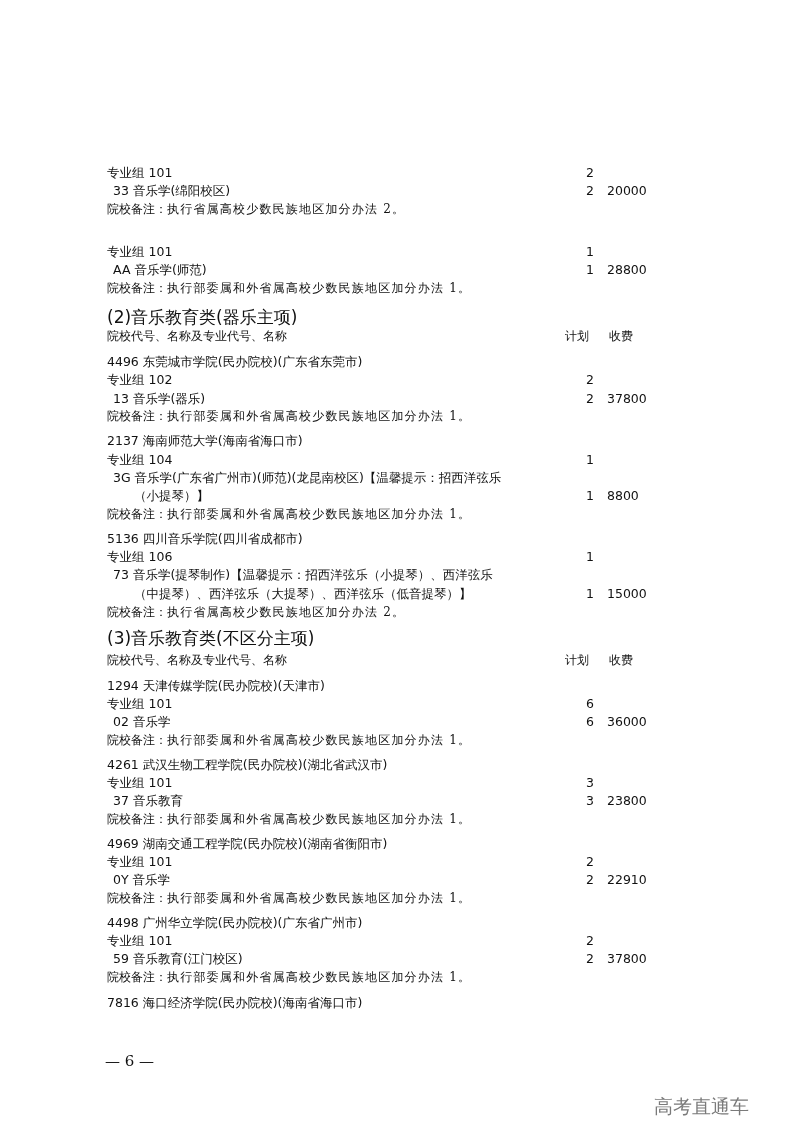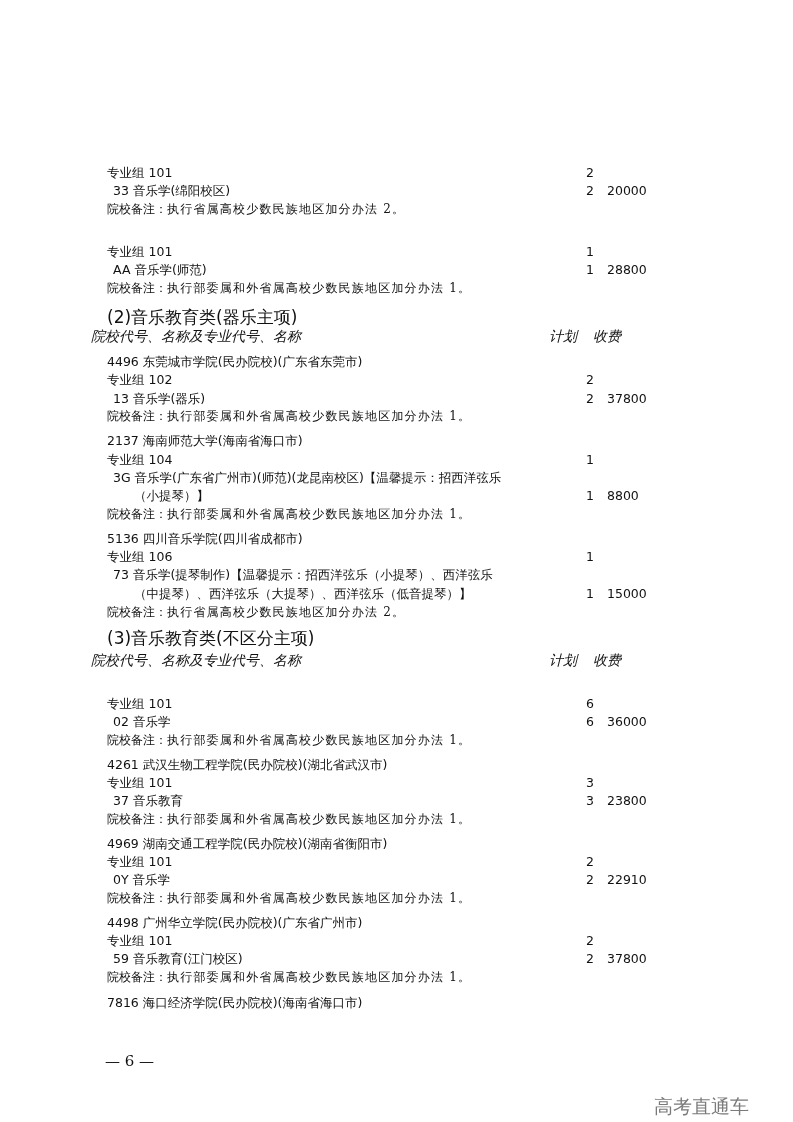--- a/index.html
+++ b/index.html
@@ -15,21 +15,21 @@
     }
     .line .plan { position: absolute; left: 479px; top: 0; }
     .line .fee { position: absolute; left: 500px; top: 0; text-align: center; }
     .line.major .label { padding-left: 6px; }
     .line.cont .label { padding-left: 27px; }
     .line.note { font-family: "DejaVu Serif", "Liberation Serif", serif; font-size: 12px; letter-spacing: 1.2px; }
     .line.note .prefix { font-family: "DejaVu Sans", "Liberation Sans", sans-serif; letter-spacing: 0; }
     .cat-title {
       position: absolute; left: 107px; font-size: 17px; line-height: 22px; white-space: nowrap;
     }
-    .col-head { position: absolute; left: 91px; width: 540px; height: 18px; font-size: 14px; line-height: 18px; white-space: nowrap; font-style: italic; }
+    .col-head { position: absolute; left: 107px; width: 540px; height: 18px; font-size: 12px; line-height: 18px; white-space: nowrap; }
     .col-head .plan-h { position: absolute; left: 458px; }
     .col-head .fee-h { position: absolute; left: 502px; }
     .page-num {
       position: absolute; left: 105px; top: 1027px; font-size: 15px; line-height: 20px;
       font-family: "DejaVu Serif", "Liberation Serif", serif;
     }
     .watermark {
       position: absolute; left: 654px; top: 1070px; font-size: 19px; line-height: 24px; color: #7a7a7a;
     }
   </style>
@@ -125,20 +125,23 @@
     <span class="prefix">院校备注：</span><span>执行省属高校少数民族地区加分办法 2。</span>
   </div>
 
   <div class="cat-title" style="top:603px">(3)音乐教育类(不区分主项)</div>
   <div class="col-head" style="top:627px">
     <span>院校代号、名称及专业代号、名称</span>
     <span class="plan-h">计划</span>
     <span class="fee-h">收费</span>
   </div>
 
+  <div class="line school" style="top:653px">
+    <span class="label">1294  天津传媒学院(民办院校)(天津市)</span>
+  </div>
   <div class="line group" style="top:671px">
     <span class="label">专业组 101</span>
     <span class="plan">6</span>
   </div>
   <div class="line major" style="top:689px">
     <span class="label">02 音乐学</span>
     <span class="plan">6</span>
     <span class="fee">36000</span>
   </div>
   <div class="line note" style="top:707px">

